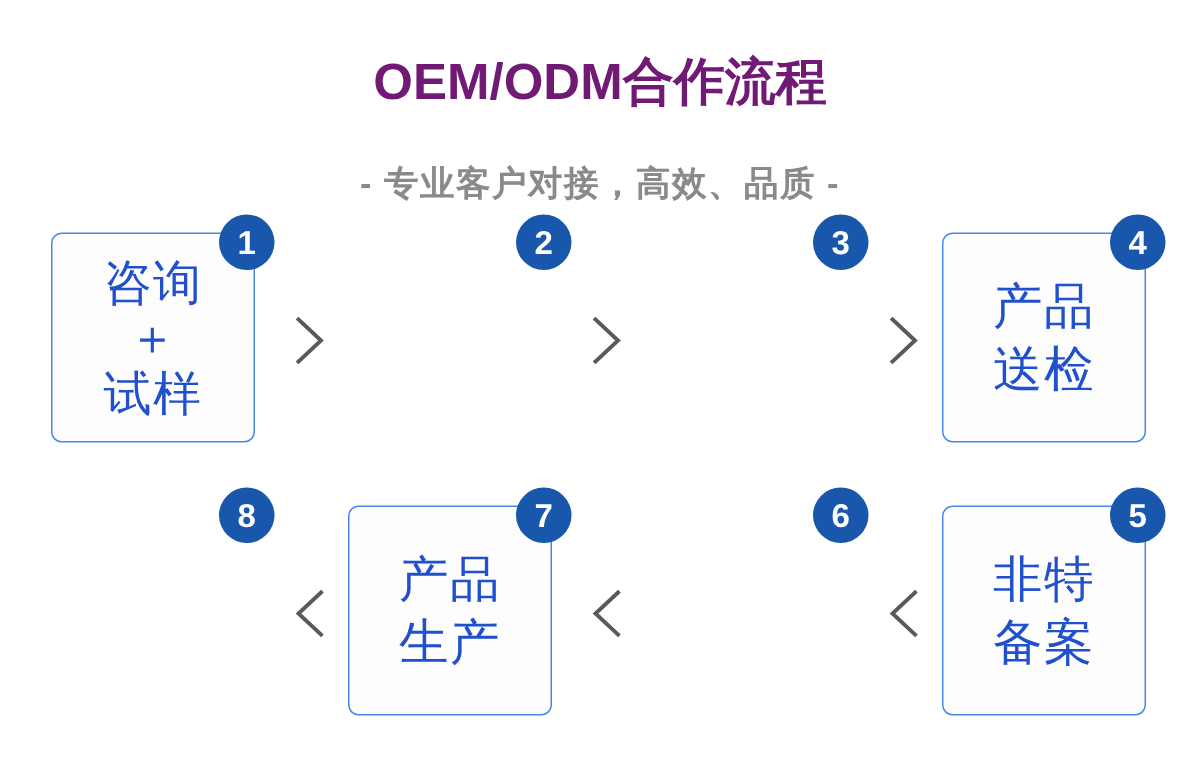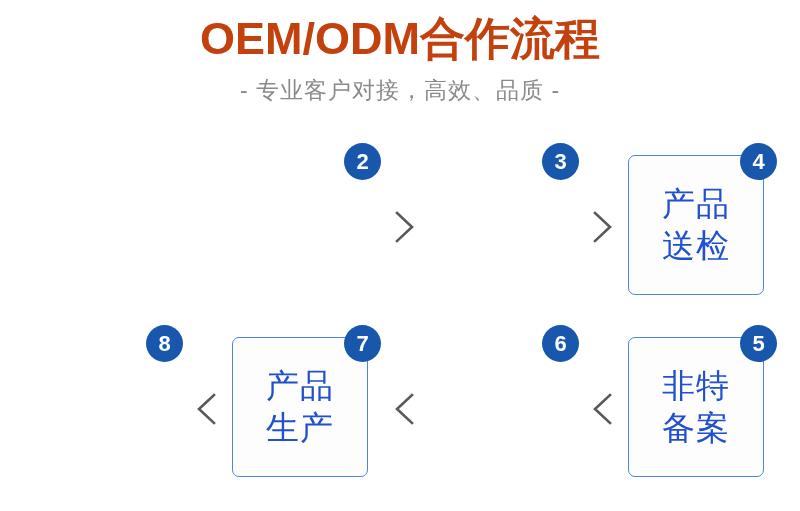--- a/index.html
+++ b/index.html
@@ -24,35 +24,35 @@
 
   
   .header {
     position: absolute;
     top: 0;
     left: 0;
     width: 800px;
     text-align: center;
   }
   .title {
-    margin: 0;
+    margin: 16px;
     padding-top: 14px;
-    font-size: 45px;
+    font-size: 34px;
     line-height: 50px;
     font-weight: bold;
-    color: #c2410c;
+    color: #701a75;
     letter-spacing: 0px;
     white-space: nowrap;
   }
   .subtitle {
     margin: 0;
     padding-top: 12px;
     font-size: 23px;
     line-height: 28px;
-    font-weight: normal;
+    font-weight: bold;
     color: #8a8a8a;
     letter-spacing: 1px;
     white-space: nowrap;
   }
 
   
   .flow {
     position: absolute;
     left: 0;
     top: 143px;
@@ -137,20 +137,33 @@
 
   <div class="header">
     <h1 class="title">OEM/ODM合作流程</h1>
     <p class="subtitle">- 专业客户对接，高效、品质 -</p>
   </div>
 
   <div class="flow">
 
     <div class="flow-row">
 
+      <div class="cell cell-0">
+        <div class="box">
+          <span class="box-label with-plus">咨询
+＋
+试样</span>
+        </div>
+        <div class="badge">1</div>
+        <div class="chevron">
+          <svg width="40" height="44" viewBox="0 0 40 44" aria-hidden="true">
+            <polyline points="13,8 28,22 13,36" fill="none" stroke="#595959" stroke-width="2.6" stroke-linecap="square" stroke-linejoin="miter"></polyline>
+          </svg>
+        </div>
+      </div>
 
       <div class="cell cell-1">
         <div class="badge">2</div>
         <div class="chevron">
           <svg width="40" height="44" viewBox="0 0 40 44" aria-hidden="true">
             <polyline points="13,8 28,22 13,36" fill="none" stroke="#595959" stroke-width="2.6" stroke-linecap="square" stroke-linejoin="miter"></polyline>
           </svg>
         </div>
       </div>
 

